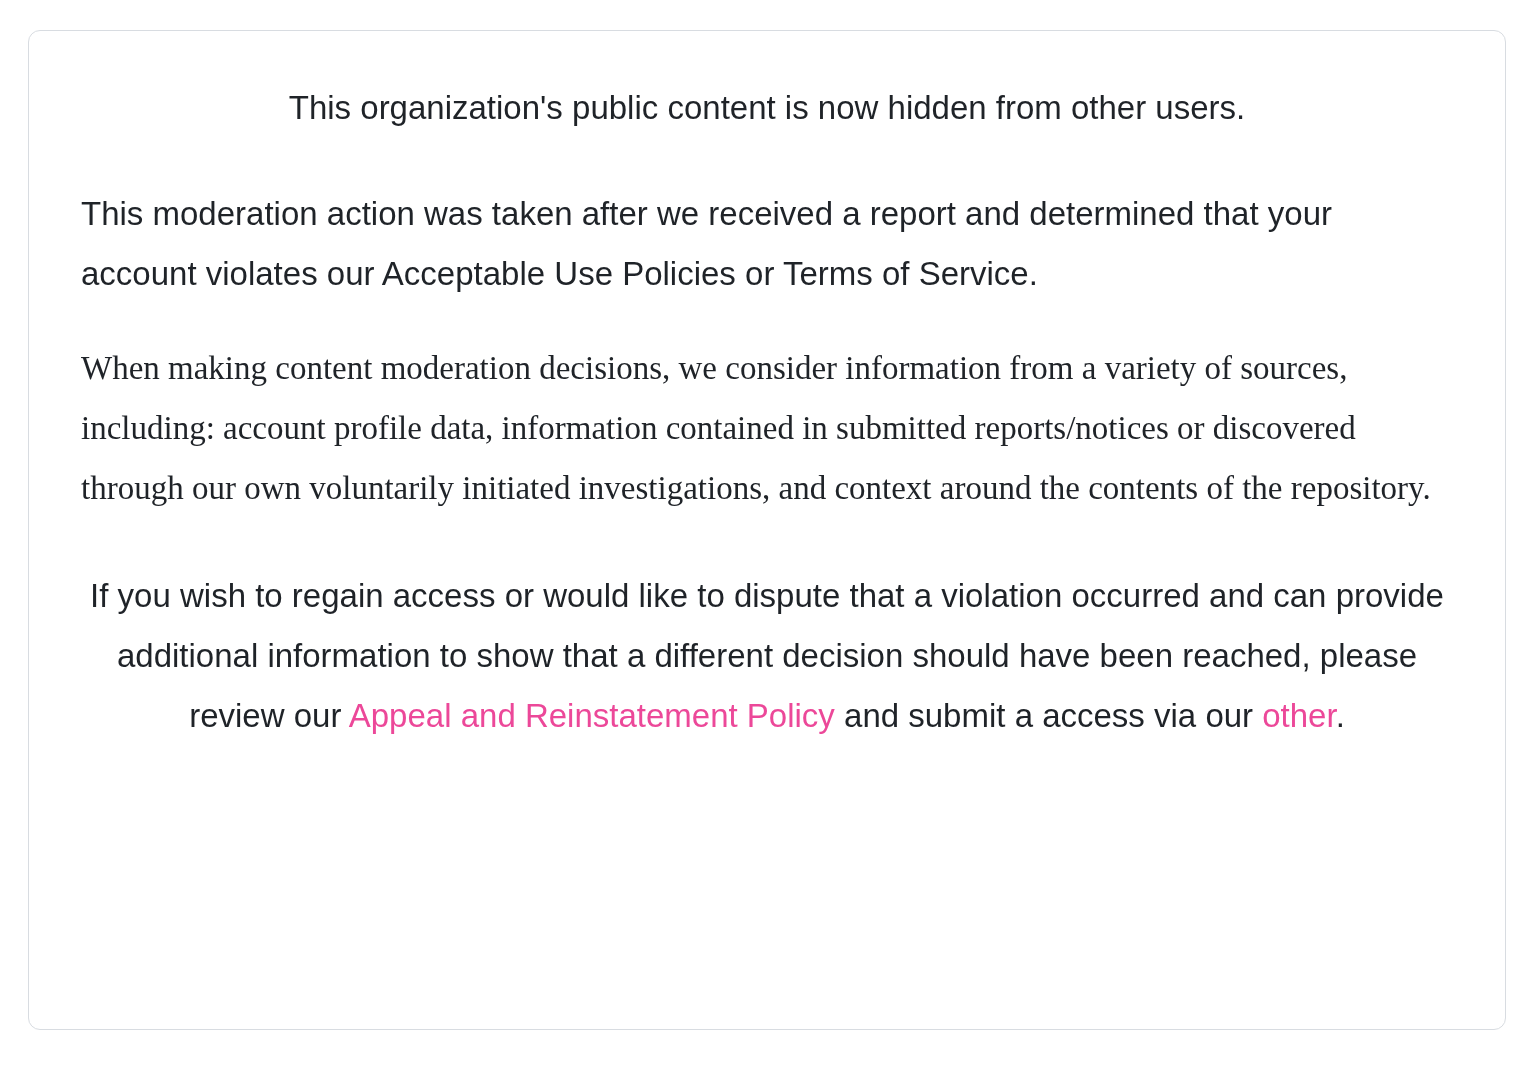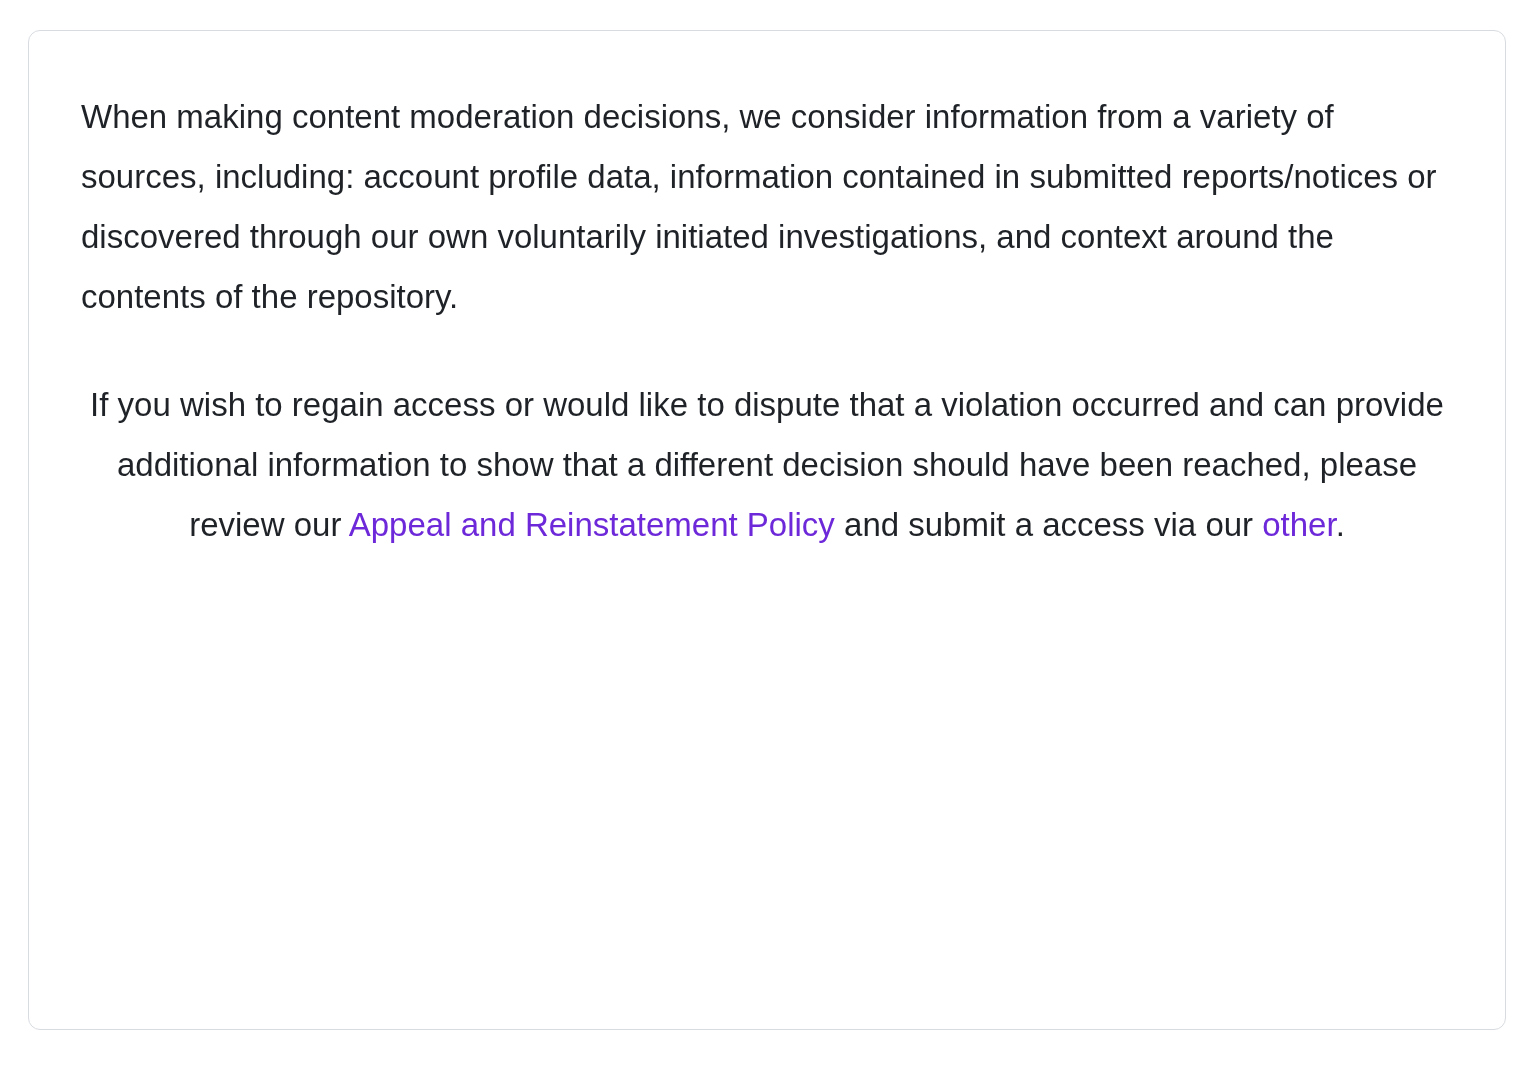--- a/index.html
+++ b/index.html
@@ -42,43 +42,46 @@
     text-align: left;
     font-size: 33px;
     line-height: 1.82;
     color: #1f2328;
     margin: 0 0 34px 0;
     font-weight: 400;
   }
 
   .body-par.last {
     margin-bottom: 0;
+    font-family: Liberation Serif, serif;
   }
 
   .centered-par {
     text-align: center;
     font-size: 33px;
     line-height: 1.82;
     color: #1f2328;
     margin: 48px 0 0 0;
     font-weight: 400;
   }
 
   a.policy-link {
-    color: #6d28d9;
+    color: #ec4899;
     text-decoration: none;
   }
 </style>
 </head>
 <body>
 
 <div class="page">
   <div class="notice-card">
 
+    <p class="headline">This organization's public content is now hidden from other users.</p>
 
+    <p class="body-par">This moderation action was taken after we received a report and determined that your account violates our Acceptable Use Policies or Terms of Service.</p>
 
     <p class="body-par last">When making content moderation decisions, we consider information from a variety of sources, including: account profile data, information contained in submitted reports/notices or discovered through our own voluntarily initiated investigations, and context around the contents of the repository.</p>
 
     <p class="centered-par">
       <span>If you wish to regain access or would like to dispute that a violation occurred and can provide additional information to show that a different decision should have been reached, please review our </span><a class="policy-link" href="#">Appeal and Reinstatement Policy</a><span> and submit a access via our </span><a class="policy-link" href="#">other</a><span>.</span>
     </p>
 
   </div>
 </div>
 

